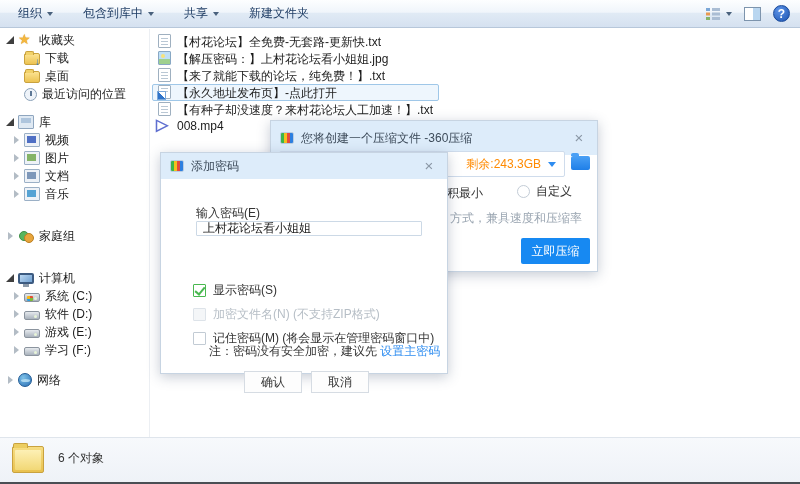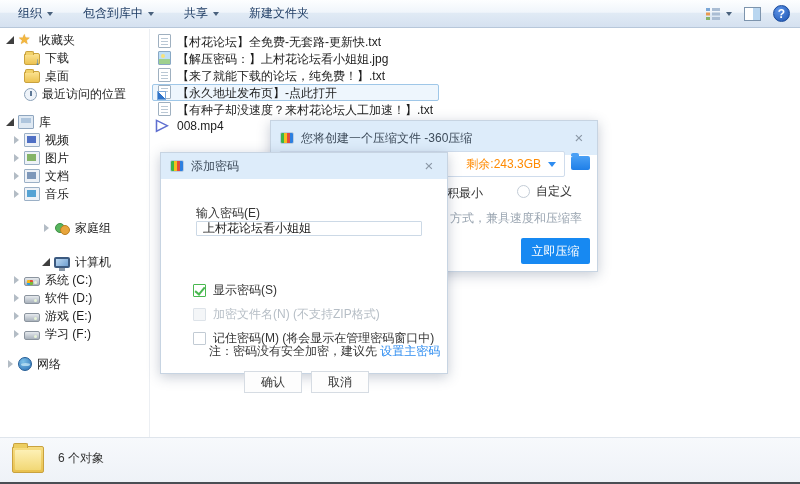--- a/index.html
+++ b/index.html
@@ -30,21 +30,21 @@
     border:1px solid #1a4a9b;
   }
   
   .sidebar {
     position:absolute; top:29px; left:0; width:150px; bottom:44px;
     padding-top:2px; border-right:1px solid #eceff3; background:#fff;
     overflow:hidden;
   }
   .side-item { height:18px; display:flex; align-items:center; cursor:default; }
   .side-item .lbl { white-space:nowrap; }
-  .gap10 { margin-top:10px; } .gap16 { margin-top:16px;padding-left:36px; } .gap12 { margin-top:12px; }
+  .gap10 { margin-top:10px; } .gap16 { margin-top:24px; } .gap12 { margin-top:12px; }
   .tw { width:12px; margin-left:4px; flex:none; display:flex; align-items:center; justify-content:center; }
   .tw-col::before { content:""; width:0; height:0; border-left:5px solid #b3bcc5; border-top:4px solid transparent; border-bottom:4px solid transparent; }
   .tw-exp::before { content:""; width:0; height:0; border:4px solid transparent; border-bottom-color:#3f3f3f; border-right-color:#3f3f3f; }
   .ico { width:16px; height:14px; margin:0 5px 0 2px; flex:none; position:relative; }
   .lvl1 .tw { margin-left:10px; }
   
   .i-star::before { content:"★"; color:#f4b73e; font-size:14px; line-height:14px; position:absolute; left:0; top:-1px; text-shadow:0 0 1px #c88a1d; }
   .i-folder, .i-folder-dl, .i-desktop {
     background: linear-gradient(180deg,#fce392,#ecc352); border:1px solid #c9a23e; border-radius:2px; height:12px; margin-top:2px;
   }

